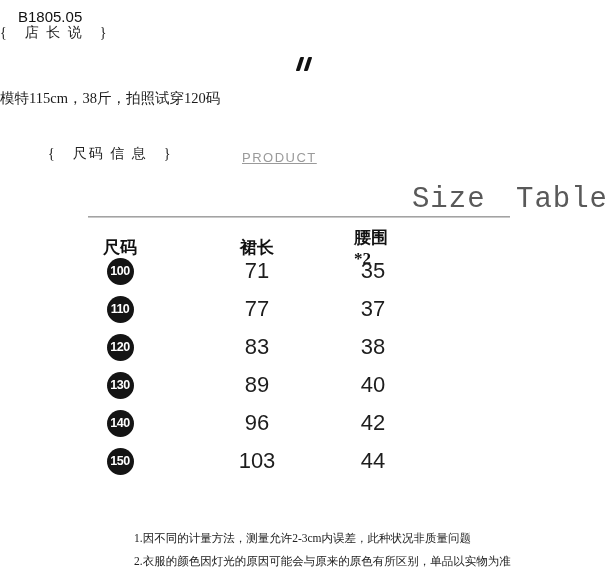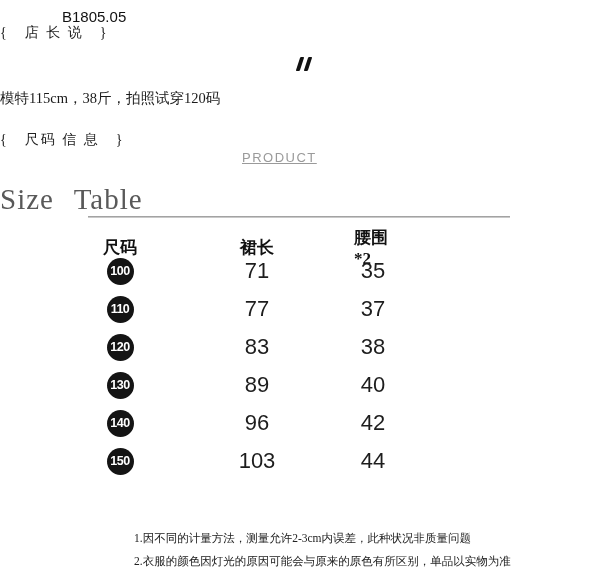--- a/index.html
+++ b/index.html
@@ -1,46 +1,46 @@
 <!DOCTYPE html>
 <html><head>
 <meta charset="utf-8">
 <style>
   html,body { margin:0; padding:0; background:#fff; }
   .page {
     position:relative; width:608px; height:581px; background:#ffffff;
     font-family:"Liberation Sans", sans-serif; color:#1c1c1c; overflow:hidden;
   }
   .product-code {
-    position:absolute; left:18px; top:8px; font-size:15px; color:#111;margin-left:44px;
+    position:absolute; left:18px; top:8px; font-size:15px; color:#111;
   }
   .brace-heading {
     position:absolute; left:0; right:0; 
     font-family:"Liberation Serif", serif; color:#222;
     font-size:14px; letter-spacing:2px; white-space:pre;
   }
   .store-heading { top:24px; }
-  .size-heading  { top:131px; }
+  .size-heading  { top:145px;padding-left:48px; }
   .quote-icon {
     position:absolute; left:0; right:0; top:57px; height:16px;
     display:flex; justify-content:center; gap:4px;
   }
   .quote-bar { width:4px; height:14px; background:#111; transform:skewX(-18deg); border-radius:1px; }
   .model-info {
     position:absolute; top:89px; left:0; right:0; text-align:left;
     font-family:"Liberation Serif", serif; font-size:14.5px; color:#1a1a1a;
   }
   .product-sub {
     position:absolute; left:242px; top:150px;
     font-size:13px; letter-spacing:1.5px; color:#9a9a9a;text-decoration:underline;
   }
   .size-table-title {
-    position:absolute; top:183px; left:0; right:0; text-align:left;
+    position:absolute; top:183px; left:0; right:0; text-align:right;
     font-size:29px; color:#595959; letter-spacing:1px; word-spacing:12px;
-    font-family:Liberation Serif, serif;
+    font-family:Liberation Mono, monospace;
   }
   .rule {
     position:absolute; top:216px; left:88px; width:422px; height:2px;
     background:linear-gradient(#8f8f8f, #dcdcdc);
   }
   .size-table { position:absolute; left:80px; top:226px; }
   .trow {
     display:grid; grid-template-columns:80px 194px 38px;
     align-items:center; justify-items:center; height:38px;
   }

